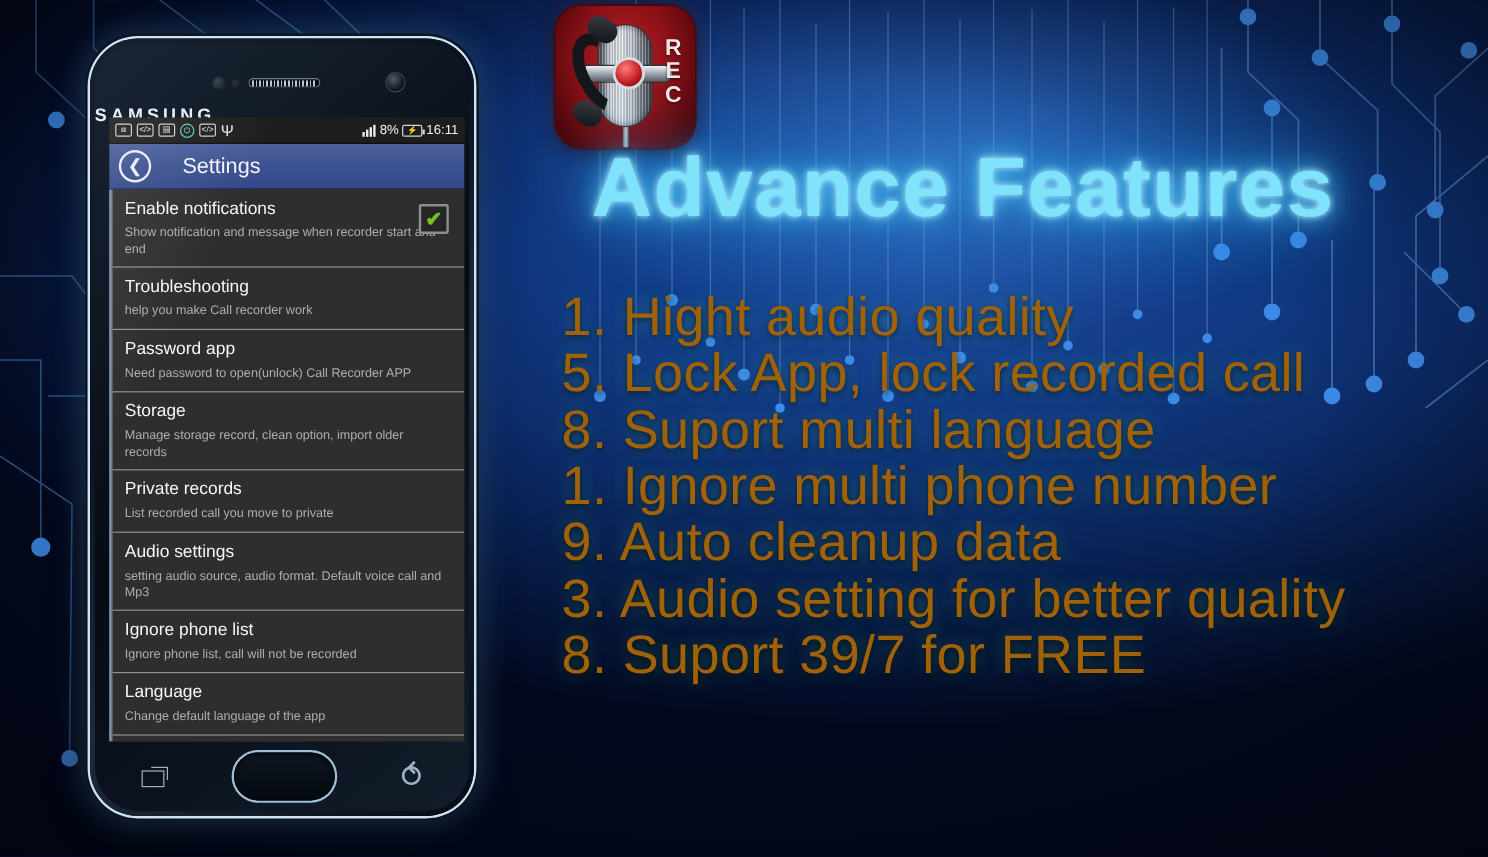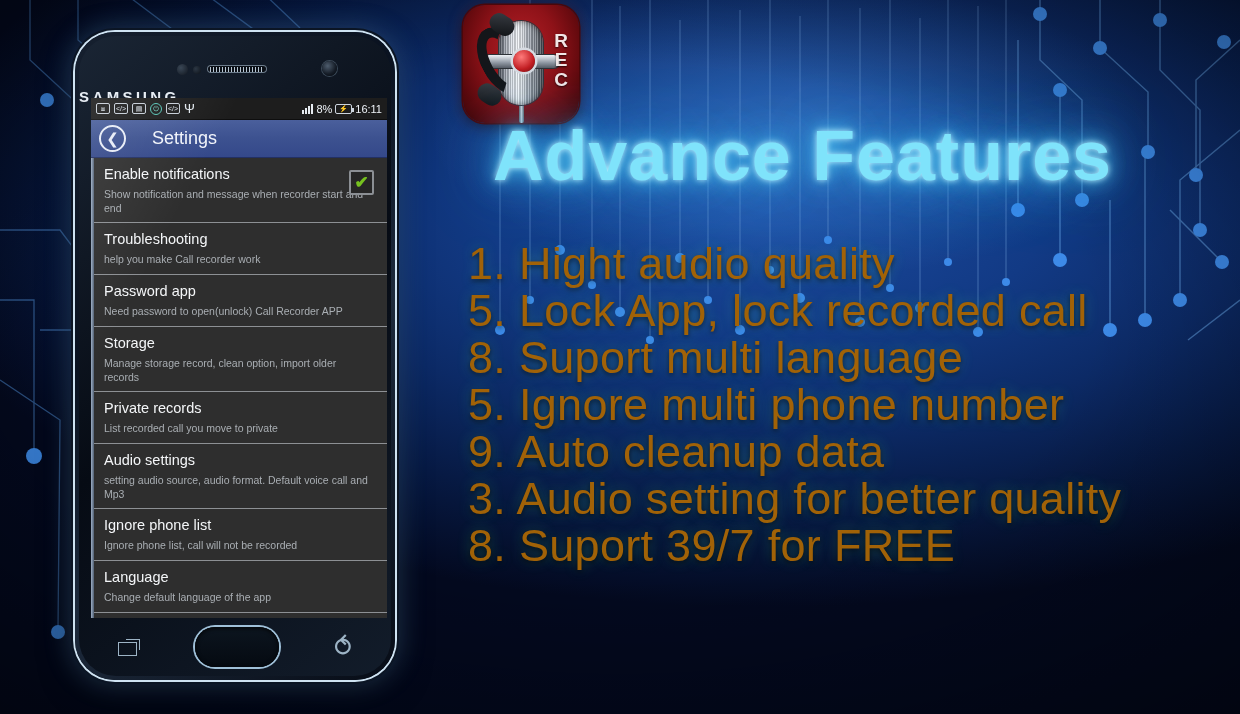--- a/index.html
+++ b/index.html
@@ -451,17 +451,17 @@
     <span>C</span>
   </div>
 </div>
 
 <div id="headline">Advance Features</div>
 
 <div id="features">
     <div class="feat">1. Hight audio quality</div>
     <div class="feat">5. Lock App, lock recorded call</div>
     <div class="feat">8. Suport multi language</div>
-    <div class="feat">5. Ignore multi phone number</div>
+    <div class="feat">1. Ignore multi phone number</div>
     <div class="feat">9. Auto cleanup data</div>
     <div class="feat">3. Audio setting for better quality</div>
     <div class="feat">8. Suport 39/7 for FREE</div>
   </div>
 
 </body></html>

